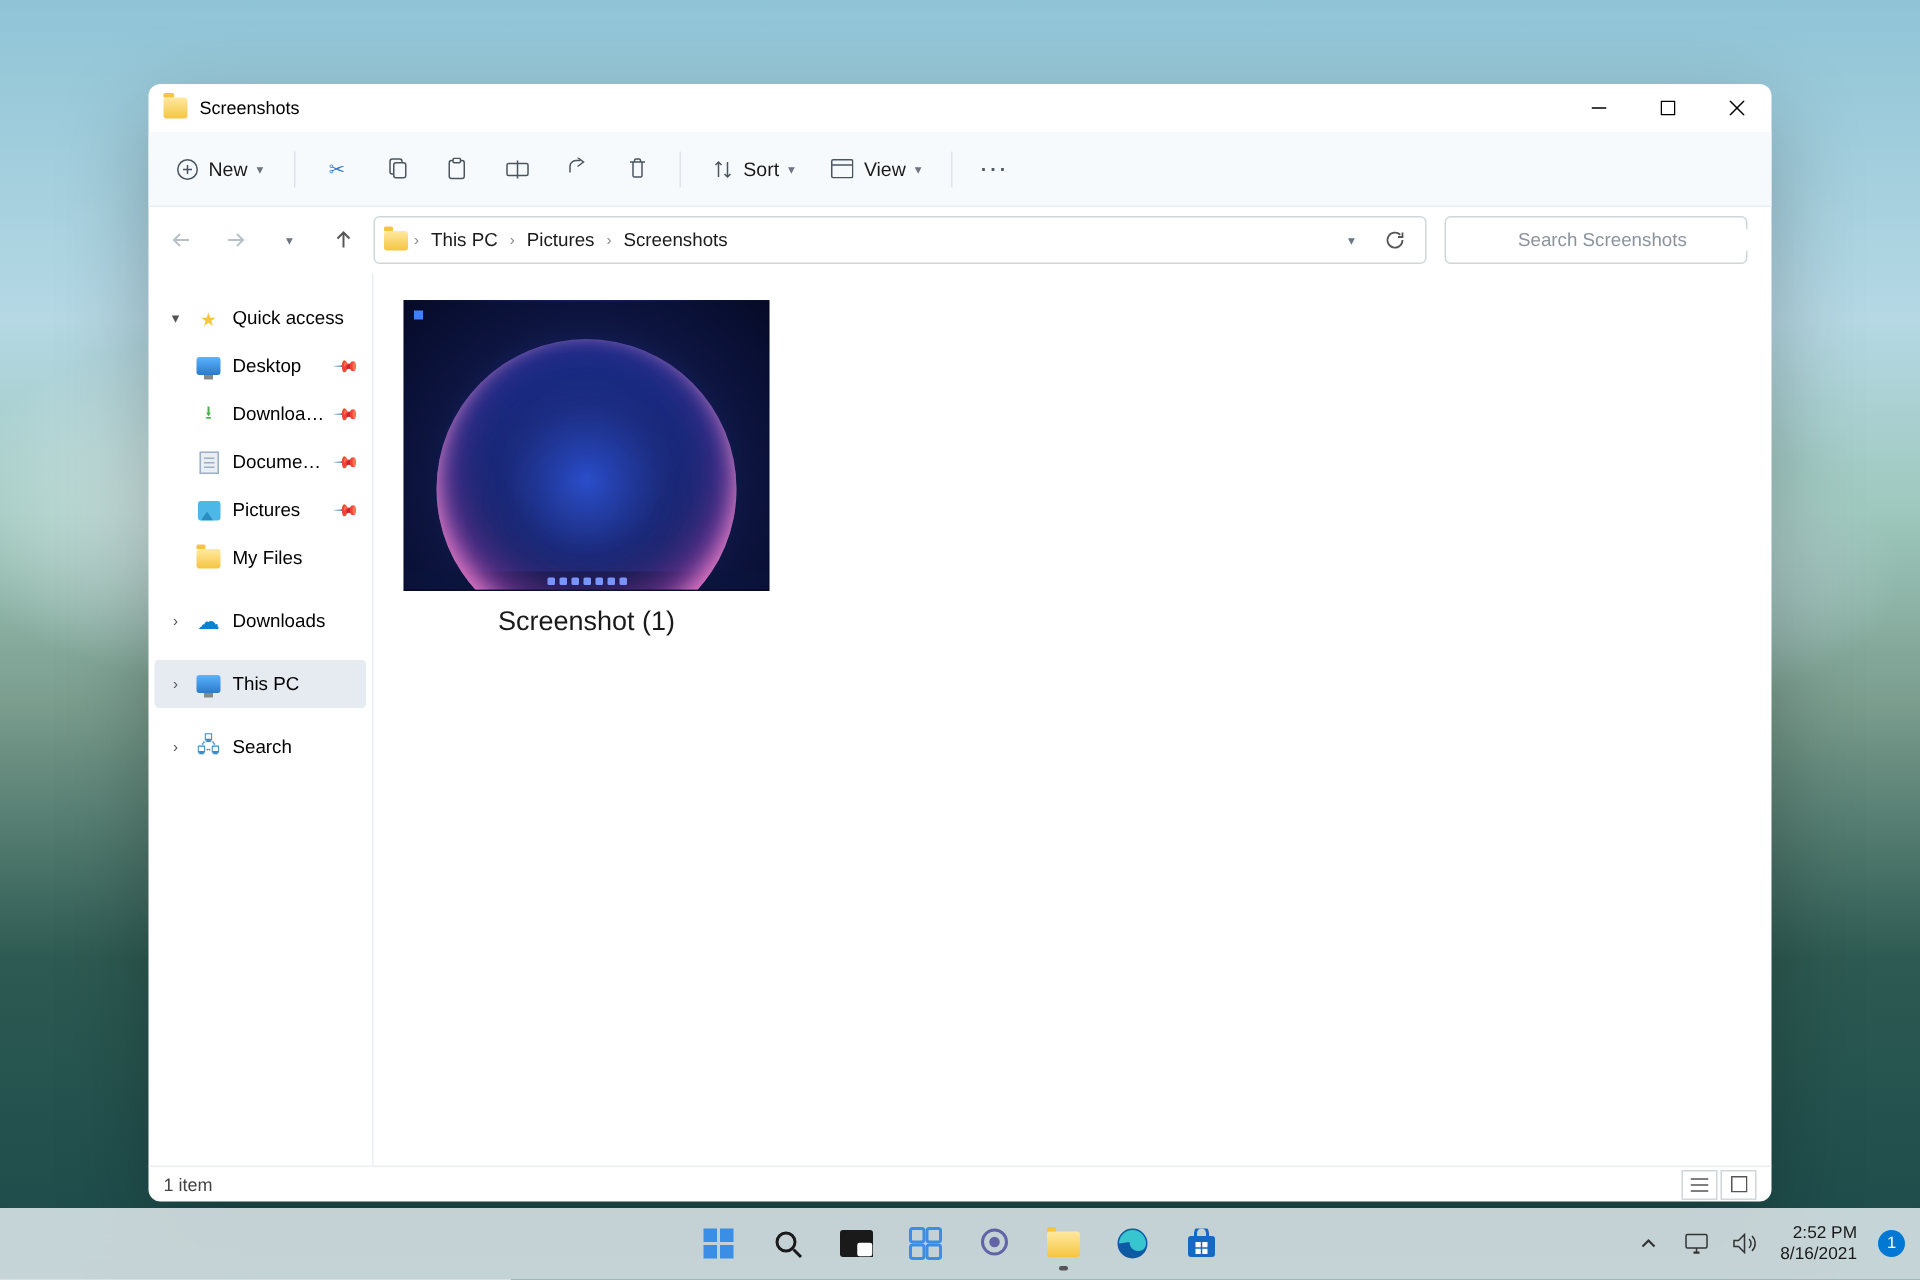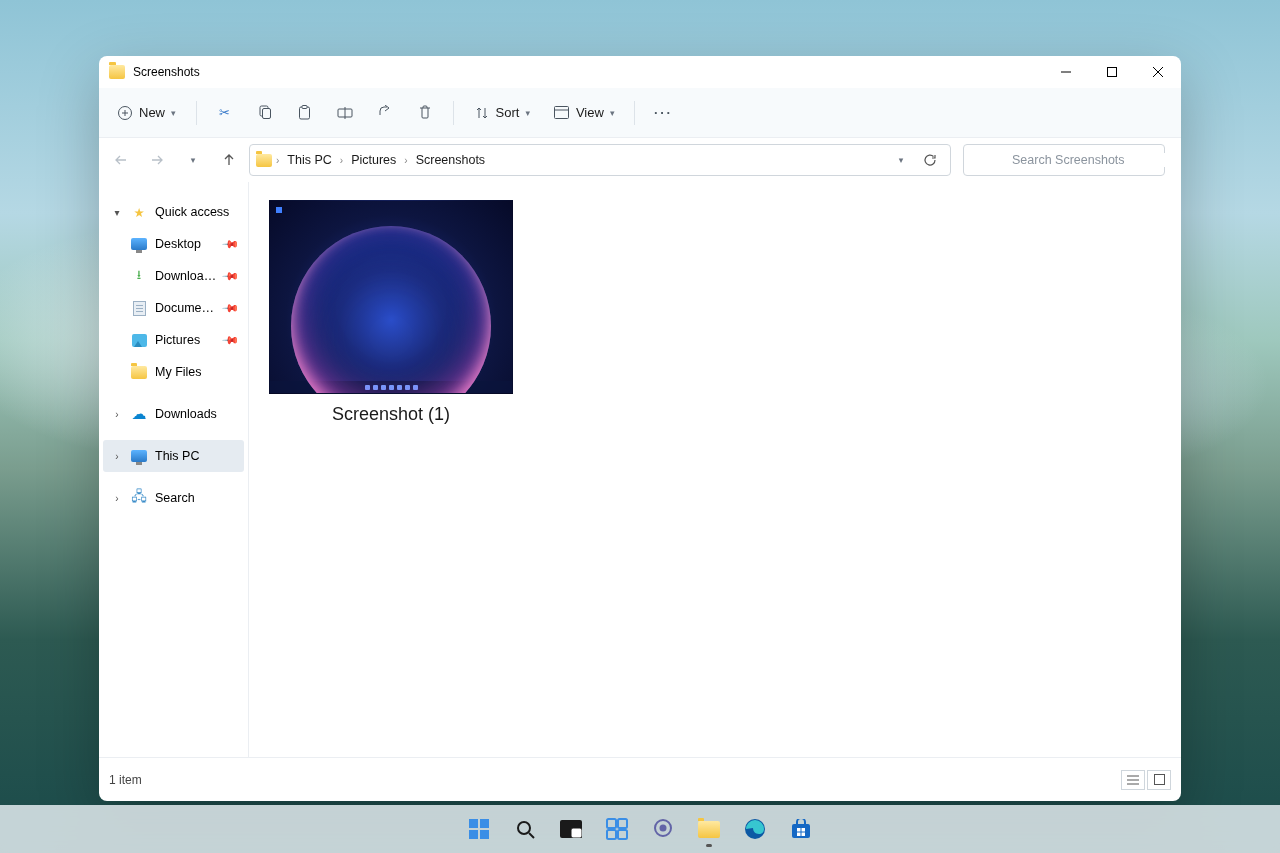--- a/index.html
+++ b/index.html
@@ -130,21 +130,21 @@
     inset 0 -18px 36px rgba(255,80,200,0.6),
     inset 0 -6px 14px rgba(255,200,220,0.8),
     inset 0 10px 60px rgba(40,80,255,0.5);
 }
 .thumb-taskbar { position:absolute; left:0; right:0; bottom:0; height:12px; background: rgba(10,20,60,0.7); display:flex; align-items:center; justify-content:center; gap:3px; }
 .thumb-taskbar i { width:5px; height:5px; background:#6fa0ff; border-radius:1px; }
 .thumb-deskicon { position:absolute; left:6px; top:6px; width:6px; height:6px; background:#4080ff; }
 .file-label { font-size: 18px; color:#1a1a1a; }
 
 .statusbar {
-  height: 44px;
+  height: 24px;
   border-top: 1px solid #ebeef2;
   display:flex; align-items:center;
   padding: 0 10px;
   font-size: 12px; color:#444;
 }
 .statusbar .right { margin-left:auto; display:flex; gap:2px; }
 .view-toggle { width:24px; height:20px; border:1px solid #cfd6dc; background:#fff; display:flex; align-items:center; justify-content:center; }
 
 .taskbar {
   position:absolute;
@@ -511,13 +511,40 @@
             <path d="M7 5 v-2 a4 4 0 0 1 8 0 v2" fill="none" stroke="#1568c4" stroke-width="2"></path>
             <rect x="7" y="9" width="3.5" height="3.5" fill="#fff"></rect>
             <rect x="11.5" y="9" width="3.5" height="3.5" fill="#fff"></rect>
             <rect x="7" y="13.5" width="3.5" height="3.5" fill="#fff"></rect>
             <rect x="11.5" y="13.5" width="3.5" height="3.5" fill="#fff"></rect>
           </svg>
       </span>
     </div>
   </div>
 
+  <div class="taskbar-right">
+    <div class="tray-icon">
+      <svg width="12" height="12" viewBox="0 0 12 12">
+          <path d="M2 8 L6 4 L10 8" fill="none" stroke="#333" stroke-width="1.5"></path>
+        </svg>
+    </div>
+    <div class="tray-icon">
+      <svg width="16" height="14" viewBox="0 0 16 14">
+          <rect x="1" y="1" width="14" height="9" rx="1" fill="none" stroke="#333"></rect>
+          <line x1="6" y1="13" x2="10" y2="13" stroke="#333" stroke-width="1.5"></line>
+          <line x1="8" y1="10" x2="8" y2="13" stroke="#333"></line>
+        </svg>
+    </div>
+    <div class="tray-icon">
+      <svg width="16" height="14" viewBox="0 0 16 14">
+          <path d="M1 5 h3 l4 -4 v12 l-4 -4 h-3 z" fill="none" stroke="#333"></path>
+          <path d="M11 4 a4 4 0 0 1 0 6 M13 2 a7 7 0 0 1 0 10" fill="none" stroke="#333"></path>
+        </svg>
+    </div>
+    <div class="clock">
+      <div>2:52 PM</div>
+      <div>8/16/2021</div>
+    </div>
+    <div class="notif-badge">
+      <span>1</span>
+    </div>
+  </div>
 </div>
 
 </body></html>

